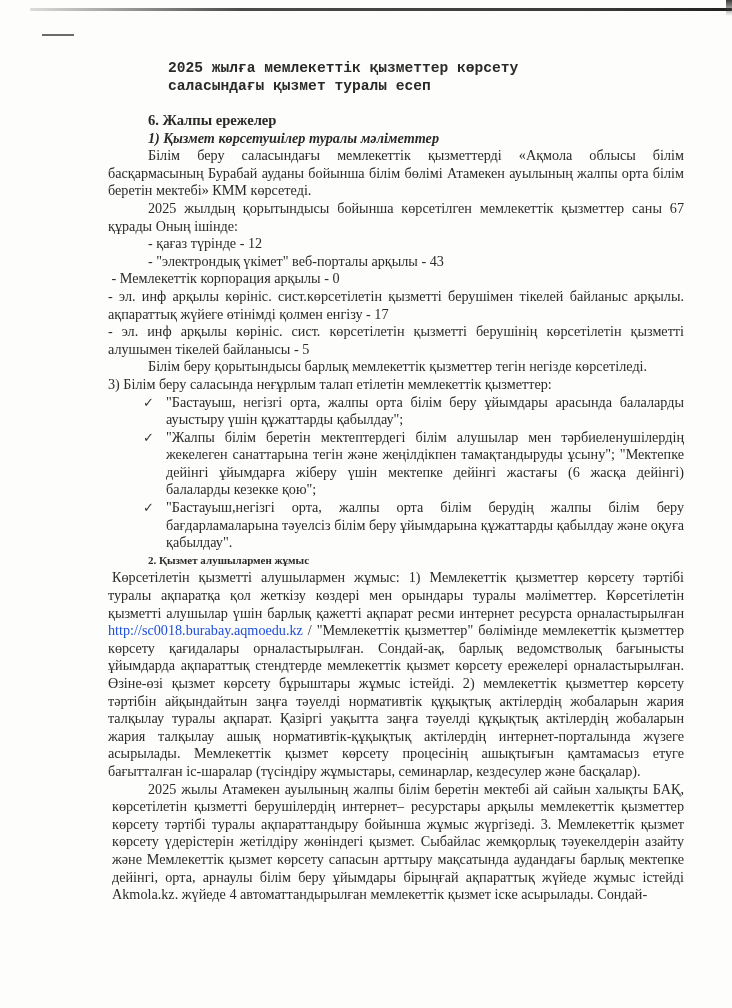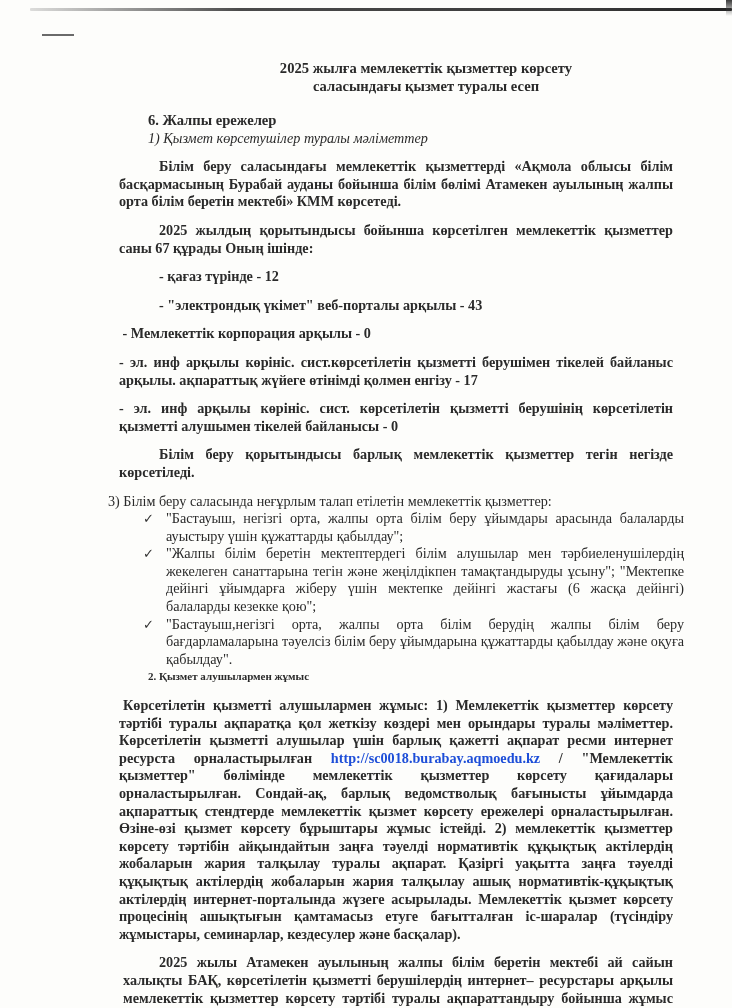--- a/index.html
+++ b/index.html
@@ -20,27 +20,28 @@
   }
   .corner-dash {
     position:absolute; left:42px; top:34px; width:32px; height:2px;
     background:#6a6a6a;
   }
   .page {
     position:absolute; left:108px; top:60px; width:576px;
     font-size:14.2px; line-height:17.6px;
   }
   .title {
-    text-align:center; font-weight:bold; font-size:14.6px; line-height:17.5px;
+    font-weight:bold; font-size:14.6px; line-height:17.5px;
     margin:0 0 0 60px;
+    font-family:Liberation Mono, monospace;
   }
   .title div { margin:0; }
   .h1 { font-weight:bold; margin-top:17px; padding-left:40px; font-size:14.6px; }
-  .h-italic { font-style:italic; padding-left:40px; }
-  p { margin:11px; text-align:justify;font-weight:bold; }
+  .h-italic { font-style:italic; padding-left:40px;font-weight:bold; }
+  p { margin:0; text-align:justify; }
   .indent { text-indent:40px; }
   .sub-indent { padding-left:40px; }
   .flush { text-indent:4px; }
   .list3 { padding-left:0; }
   .check-list { list-style:none; margin:0; padding:0; }
   .check-item { position:relative; padding-left:58px; text-align:justify; }
   .check-mark {
     position:absolute; left:35px; top:0; font-size:13px; color:#333;
   }
   .h2 { font-weight:bold; padding-left:40px; font-size:11px; }
@@ -63,21 +64,21 @@
   <div class="h1">6. Жалпы ережелер</div>
   <div class="h-italic">1) Қызмет көрсетушілер туралы мәліметтер</div>
   <p class="indent">Білім беру саласындағы мемлекеттік қызметтерді «Ақмола облысы білім басқармасының Бурабай ауданы бойынша білім бөлімі Атамекен ауылының жалпы орта білім беретін мектебі» КММ көрсетеді.</p>
 
   <p class="indent">2025 жылдың қорытындысы бойынша көрсетілген мемлекеттік қызметтер саны 67 құрады Оның ішінде:</p>
 
   <p class="sub-indent">- қағаз түрінде - 12</p>
   <p class="sub-indent">- "электрондық үкімет" веб-порталы арқылы - 43</p>
   <p style="white-space:pre;"> - Мемлекеттік корпорация арқылы - 0</p>
   <p>- эл. инф арқылы көрініс. сист.көрсетілетін қызметті берушімен тікелей байланыс арқылы. ақпараттық жүйеге өтінімді қолмен енгізу - 17</p>
-  <p>- эл. инф арқылы көрініс. сист. көрсетілетін қызметті берушінің көрсетілетін қызметті алушымен тікелей байланысы  - 0</p>
+  <p>- эл. инф арқылы көрініс. сист. көрсетілетін қызметті берушінің көрсетілетін қызметті алушымен тікелей байланысы  - 5</p>
 
   <p class="indent">Білім беру қорытындысы барлық мемлекеттік қызметтер тегін негізде көрсетіледі.</p>
   <div class="list3">3) Білім беру саласында неғұрлым талап етілетін мемлекеттік қызметтер:</div>
 
   <ul class="check-list">
     <li class="check-item">
       <span class="check-mark">✓</span>
       <span>"Бастауыш, негізгі орта, жалпы орта білім беру ұйымдары арасында балаларды ауыстыру үшін құжаттарды қабылдау";</span>
     </li>
     <li class="check-item">

